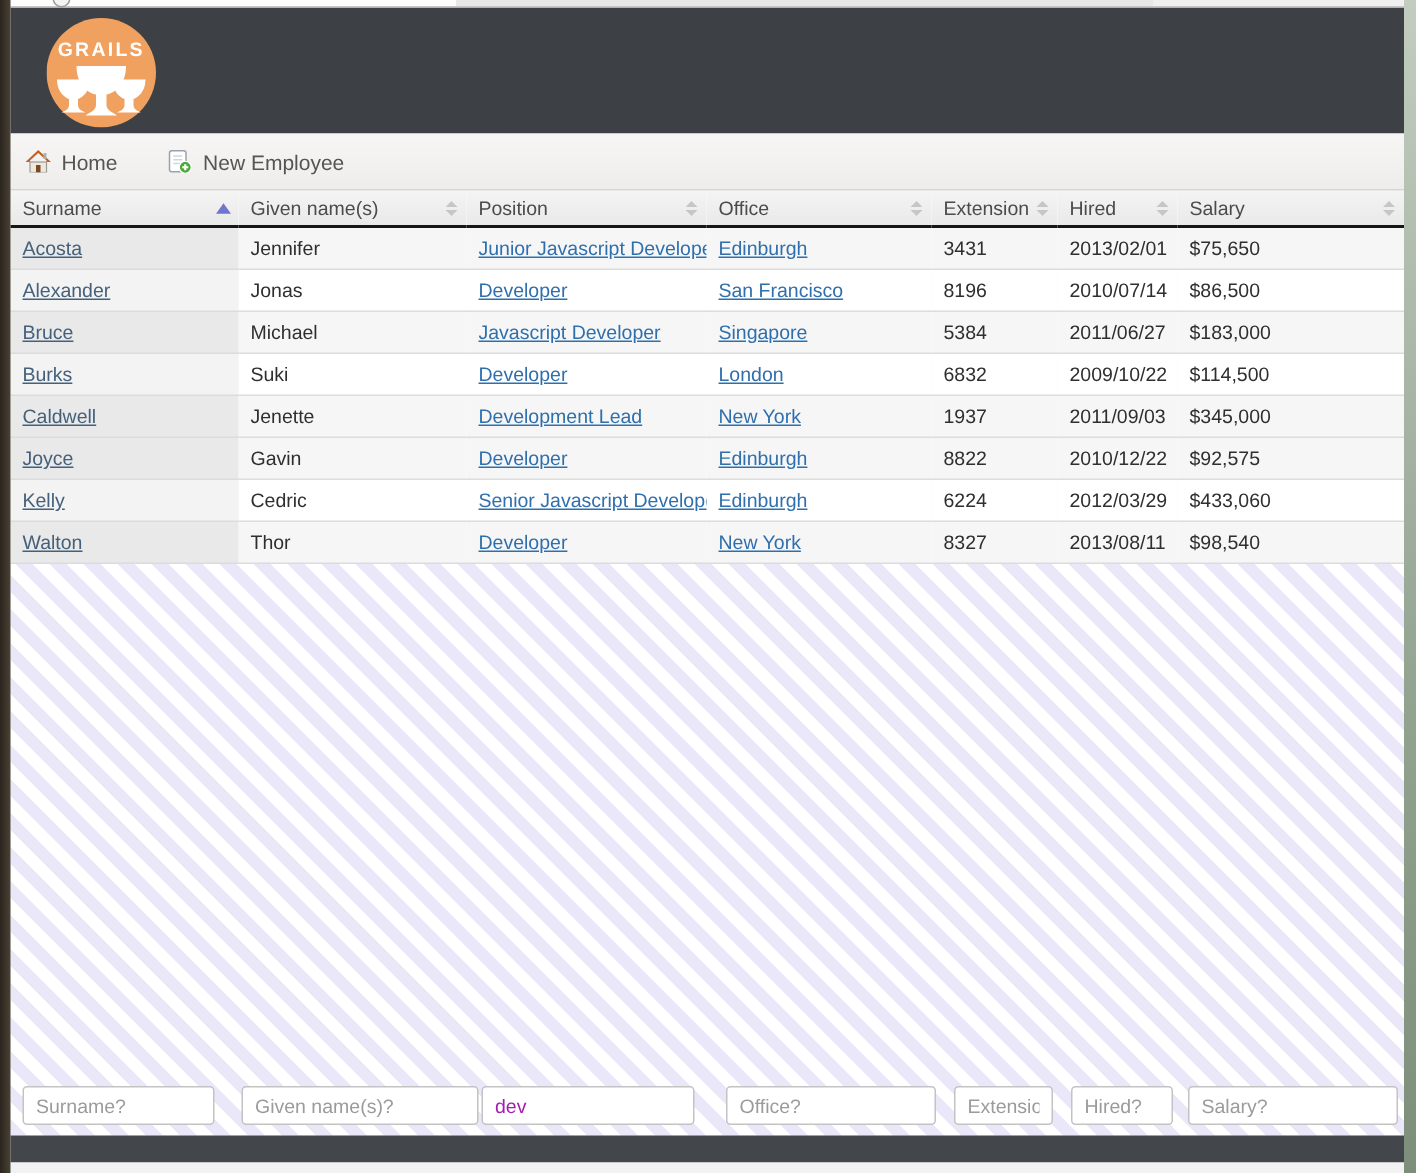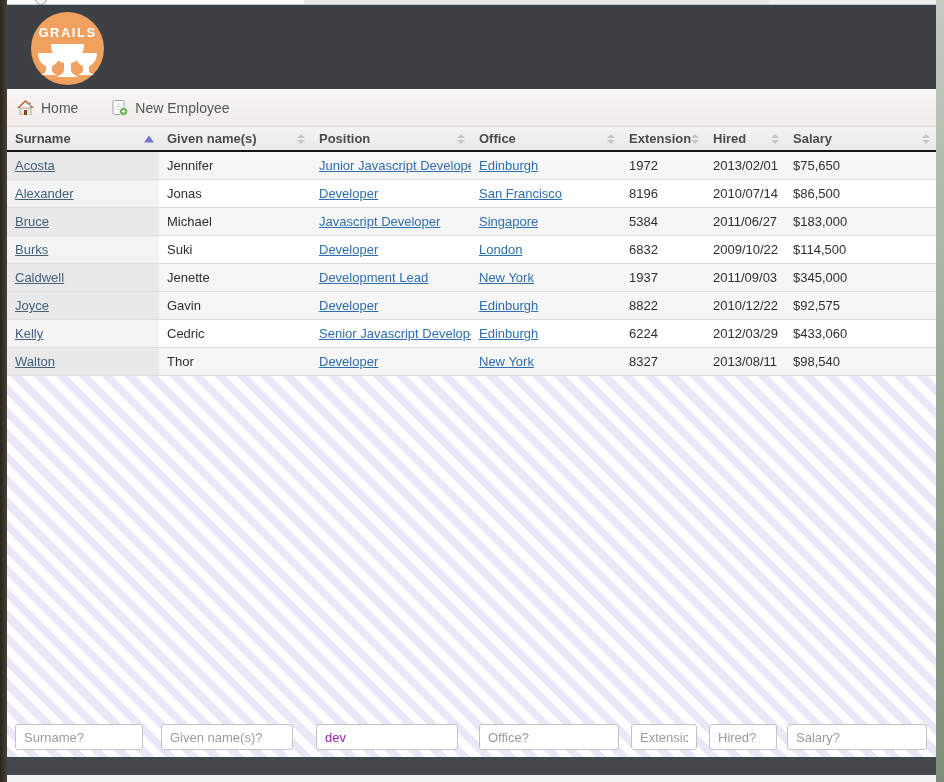--- a/index.html
+++ b/index.html
@@ -40,21 +40,21 @@
     padding:3px 0 7px 8px; border-bottom:1px solid #d6d6d6; }
   .toolbar { display:flex; gap:9px; padding:7px 0 7px 0; }
   .btn { font-family:inherit; font-size:14px; color:#474747; padding:5px 13px;
     background:linear-gradient(#ffffff,#e7e7e7); border:1px solid #b1b1b1;
     border-radius:4px; box-shadow:0 1px 2px rgba(0,0,0,.18); cursor:pointer; }
 
   
   table { width:100%; border-collapse:collapse; table-layout:fixed; font-size:13px; }
   col.c1{width:152px} col.c2{width:152px} col.c3{width:160px} col.c4{width:150px}
   col.c5{width:84px}  col.c6{width:80px}
-  th { background:linear-gradient(#f4f4f4,#e9e9e9); text-align:left; font-weight:bold;
+  th { background:linear-gradient(#f4f4f4,#e9e9e9); text-align:left; font-weight:normal;
     color:#4b4b4b; padding:4px 20px 4px 8px; border-bottom:2px solid #161616;
     position:relative; cursor:pointer; white-space:nowrap; }
   .sort-neutral { position:absolute; right:6px; top:50%; transform:translateY(-50%); }
   .sort-neutral i { display:block; width:0; height:0; border-left:4px solid transparent;
     border-right:4px solid transparent; }
   .sort-neutral .up   { border-bottom:4px solid #c6c6c6; margin-bottom:2px; }
   .sort-neutral .down { border-top:4px solid #c6c6c6; }
   .sort-asc { position:absolute; right:5px; top:50%; transform:translateY(-50%);
     width:0; height:0; border-left:5px solid transparent; border-right:5px solid transparent;
     border-bottom:7px solid #7176cd; }
@@ -66,21 +66,21 @@
   a.link-blue { color:#2f6fad; text-decoration:underline; }
 
   
   .striped-zone { flex:1; display:flex; flex-direction:column;
     background:repeating-linear-gradient(45deg,#eae8f8 0 8px,#ffffff 8px 16px); }
   .stripe-spacer { flex:1; }
   .filter-row { display:flex; align-items:center; padding:5px 0 7px 8px; }
   .filter-row input { height:26px; border:1px solid #c3c3c3; border-radius:3px;
     background:#fff; padding:0 8px; font-family:inherit; font-size:13px; color:#a21caf; }
   .filter-row input::placeholder { color:#9b9b9b; opacity:1; }
-  .f1{width:128px; margin-right:18px} .f2{width:132px; margin-right:23px}
+  .f1{width:128px; margin-right:18px} .f2{width:158px; margin-right:2px}
   .f3{width:142px; margin-right:21px} .f4{width:140px; margin-right:12px}
   .f5{width:66px;  margin-right:12px} .f6{width:68px;  margin-right:10px}
   .f7{width:140px}
 
   
   .status-bar { height:44px; background:#f3f2f2; border-top:1px solid #e3e3e3;
     padding:9px 8px 0; font-size:13px; color:#2e2e2e; }
   .footer-dark  { height:18px; background:#43464a; }
   .footer-light { height:7px;  background:#f3f2f2; }
 </style>
@@ -190,21 +190,21 @@
             </span>
         </th>
       </tr>
     </thead>
     <tbody>
         <tr class="odd">
           <td class="sorted"><a href="#" class="link-dark">Acosta</a></td>
           <td>Jennifer</td>
           <td><a href="#" class="link-blue">Junior Javascript Developer</a></td>
           <td><a href="#" class="link-blue">Edinburgh</a></td>
-          <td>1972</td>
+          <td>3431</td>
           <td>2013/02/01</td>
           <td>$75,650</td>
         </tr>
         <tr class="even">
           <td class="sorted"><a href="#" class="link-dark">Alexander</a></td>
           <td>Jonas</td>
           <td><a href="#" class="link-blue">Developer</a></td>
           <td><a href="#" class="link-blue">San Francisco</a></td>
           <td>8196</td>
           <td>2010/07/14</td>

